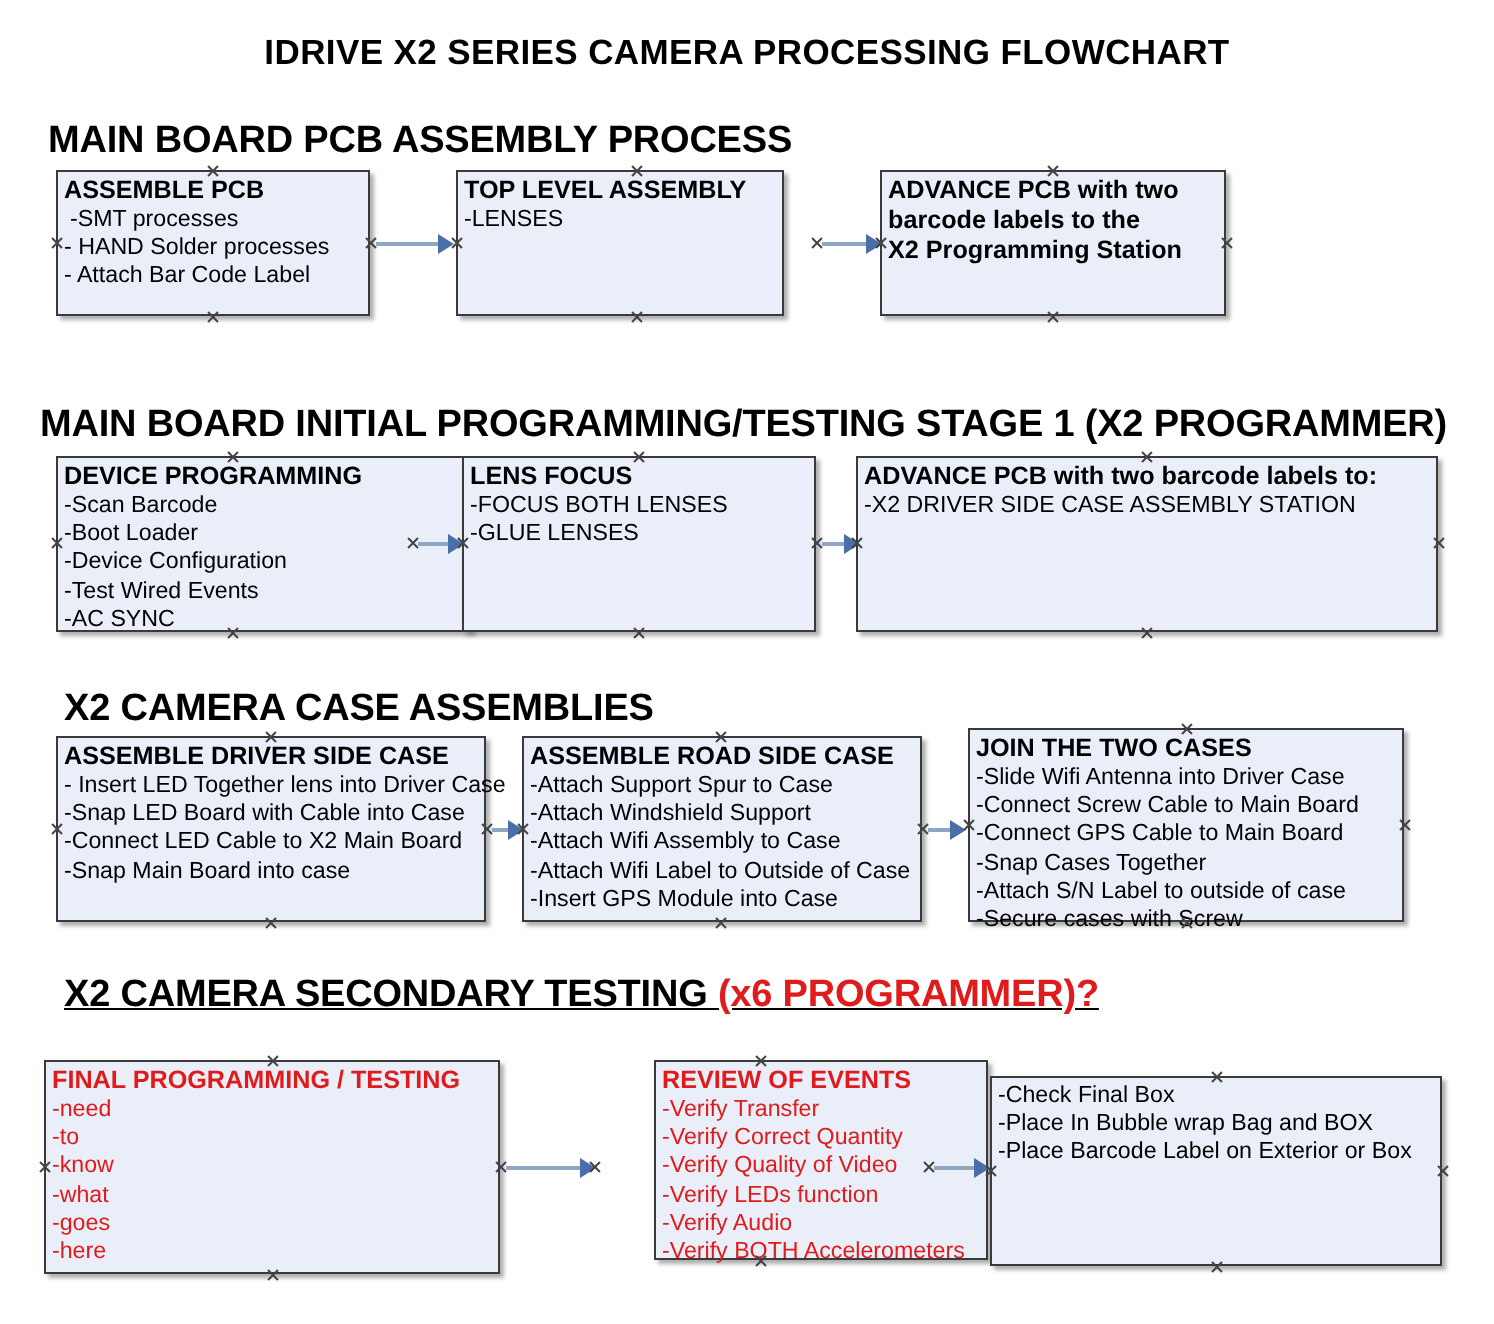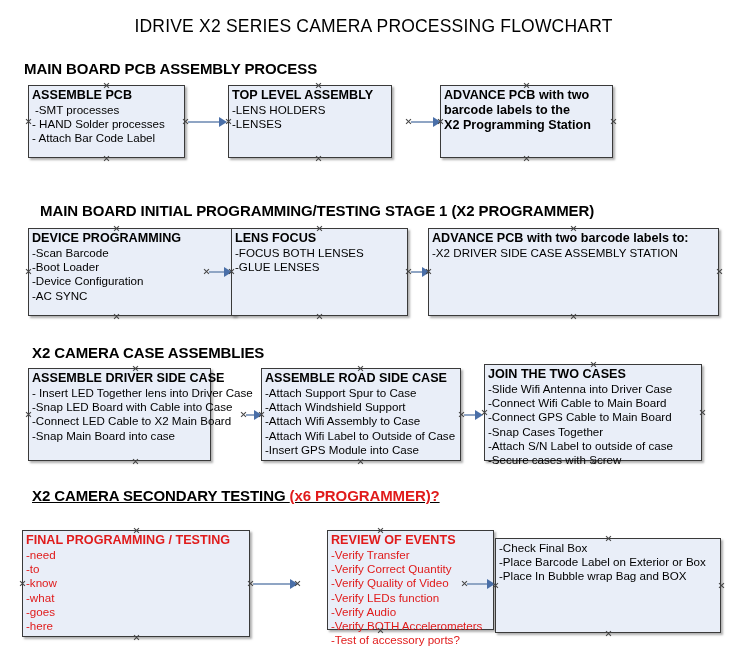--- a/index.html
+++ b/index.html
@@ -21,27 +21,27 @@
     left: 0; top: 0;
     width: 747px;
     height: 662px;
   }
   .doc-title {
     position: absolute;
     left: 0; top: 16px;
     width: 747px;
     text-align: center;
     font-size: 17.5px;
-    font-weight: normal;
+    font-weight: bold;
     letter-spacing: 0.2px;
     white-space: nowrap;
   }
   .section-title {
     position: absolute;
-    font-size: 15px;
+    font-size: 19px;
     font-weight: bold;
     white-space: nowrap;
     letter-spacing: -0.1px;
   }
   .section-title .accent {
     color: #e01b1b;
   }
   
   .box {
     position: absolute;
@@ -123,50 +123,50 @@
   <div class="xmark" style="left:103px; top:82px;"></div>
   <div class="xmark" style="left:103px; top:155px;"></div>
   <div class="xmark" style="left:25px; top:118px;"></div>
   <div class="xmark" style="left:182px; top:118px;"></div>
 
   <div class="conn" style="left:188px; top:121px; width:34px;"></div>
   <div class="arrowhead" style="left:219px; top:117px;"></div>
 
   <div class="box" style="left:228px; top:85px; width:164px; height:73px;">
     <div class="b-title">TOP LEVEL ASSEMBLY</div>
-    <div class="b-line">-LENS HOLDERS</div>
     <div class="b-line">-LENSES</div>
   </div>
   <div class="xmark" style="left:315px; top:82px;"></div>
   <div class="xmark" style="left:315px; top:155px;"></div>
   <div class="xmark" style="left:225px; top:118px;"></div>
   <div class="xmark" style="left:405px; top:118px;"></div>
 
   <div class="conn" style="left:411px; top:121px; width:26px;"></div>
   <div class="arrowhead" style="left:433px; top:117px;"></div>
 
   <div class="box" style="left:440px; top:85px; width:173px; height:73px;">
     <div class="b-title">ADVANCE PCB with two</div>
     <div class="b-title">barcode labels to the</div>
     <div class="b-title"> X2 Programming Station</div>
   </div>
   <div class="xmark" style="left:523px; top:82px;"></div>
   <div class="xmark" style="left:523px; top:155px;"></div>
   <div class="xmark" style="left:437px; top:118px;"></div>
   <div class="xmark" style="left:610px; top:118px;"></div>
 
-  <div class="section-title" style="left:40px; top:202px;">
+  <div class="section-title" style="left:20px; top:202px;">
     <span>MAIN BOARD INITIAL PROGRAMMING/TESTING STAGE 1 (X2 PROGRAMMER)</span><span class="accent"></span>
   </div>
 
   <div class="box" style="left:28px; top:228px; width:208px; height:88px;">
     <div class="b-title">DEVICE PROGRAMMING</div>
     <div class="b-line">-Scan Barcode</div>
     <div class="b-line">-Boot Loader</div>
     <div class="b-line">-Device Configuration</div>
+    <div class="b-line">-Test Wired Events</div>
     <div class="b-line">-AC SYNC</div>
   </div>
   <div class="xmark" style="left:113px; top:225px;"></div>
   <div class="xmark" style="left:113px; top:313px;"></div>
   <div class="xmark" style="left:25px; top:268px;"></div>
   <div class="xmark" style="left:203px; top:268px;"></div>
 
   <div class="conn" style="left:209px; top:271px; width:18px;"></div>
   <div class="arrowhead" style="left:224px; top:267px;"></div>
 
@@ -189,21 +189,21 @@
   </div>
   <div class="xmark" style="left:570px; top:225px;"></div>
   <div class="xmark" style="left:570px; top:313px;"></div>
   <div class="xmark" style="left:425px; top:268px;"></div>
   <div class="xmark" style="left:716px; top:268px;"></div>
 
   <div class="section-title" style="left:32px; top:344px;">
     <span>X2 CAMERA CASE ASSEMBLIES</span><span class="accent"></span>
   </div>
 
-  <div class="box" style="left:28px; top:368px; width:183px; height:93px;">
+  <div class="box" style="left:28px; top:368px; width:215px; height:93px;">
     <div class="b-title">ASSEMBLE DRIVER SIDE CASE</div>
     <div class="b-line">- Insert LED Together lens into Driver Case</div>
     <div class="b-line">-Snap LED Board with Cable into Case</div>
     <div class="b-line">-Connect LED Cable to X2 Main Board</div>
     <div class="b-line">-Snap Main Board into case</div>
   </div>
   <div class="xmark" style="left:132px; top:365px;"></div>
   <div class="xmark" style="left:132px; top:458px;"></div>
   <div class="xmark" style="left:25px; top:411px;"></div>
   <div class="xmark" style="left:240px; top:411px;"></div>
@@ -223,21 +223,21 @@
   <div class="xmark" style="left:357px; top:458px;"></div>
   <div class="xmark" style="left:258px; top:411px;"></div>
   <div class="xmark" style="left:458px; top:411px;"></div>
 
   <div class="conn" style="left:464px; top:414px; width:15px;"></div>
   <div class="arrowhead" style="left:475px; top:410px;"></div>
 
   <div class="box" style="left:484px; top:364px; width:218px; height:97px;">
     <div class="b-title">JOIN THE TWO CASES</div>
     <div class="b-line">-Slide Wifi Antenna into Driver Case</div>
-    <div class="b-line">-Connect Wifi Cable to Main Board</div>
+    <div class="b-line">-Connect Screw Cable to Main Board</div>
     <div class="b-line">-Connect GPS Cable to Main Board</div>
     <div class="b-line">-Snap Cases Together</div>
     <div class="b-line">-Attach S/N Label to outside of case</div>
     <div class="b-line">-Secure cases with Screw</div>
   </div>
   <div class="xmark" style="left:590px; top:361px;"></div>
   <div class="xmark" style="left:590px; top:458px;"></div>
   <div class="xmark" style="left:481px; top:409px;"></div>
   <div class="xmark" style="left:699px; top:409px;"></div>
 
@@ -263,33 +263,32 @@
   <div class="arrowhead" style="left:290px; top:579px;"></div>
 
   <div class="box red" style="left:297px; top:530px; width:167px; height:100px;margin-left:30px;">
     <div class="b-title">REVIEW OF EVENTS</div>
     <div class="b-line">-Verify Transfer</div>
     <div class="b-line">-Verify Correct Quantity</div>
     <div class="b-line">-Verify Quality of Video</div>
     <div class="b-line">-Verify LEDs function</div>
     <div class="b-line">-Verify Audio</div>
     <div class="b-line">-Verify BOTH Accelerometers</div>
-    <div class="b-line">-Test of accessory ports?</div>
   </div>
   <div class="xmark" style="left:377px; top:527px;"></div>
   <div class="xmark" style="left:377px; top:627px;"></div>
   <div class="xmark" style="left:294px; top:580px;"></div>
   <div class="xmark" style="left:461px; top:580px;"></div>
 
   <div class="conn" style="left:467px; top:583px; width:24px;"></div>
   <div class="arrowhead" style="left:487px; top:579px;"></div>
 
   <div class="box" style="left:495px; top:538px; width:226px; height:95px;">
     <div class="b-line"> -Check Final Box</div>
+    <div class="b-line">-Place In Bubble wrap Bag and BOX</div>
     <div class="b-line">-Place Barcode Label on Exterior or Box</div>
-    <div class="b-line">-Place In Bubble wrap Bag and BOX</div>
   </div>
   <div class="xmark" style="left:605px; top:535px;"></div>
   <div class="xmark" style="left:605px; top:630px;"></div>
   <div class="xmark" style="left:492px; top:582px;"></div>
   <div class="xmark" style="left:718px; top:582px;"></div>
 
 </div>
 
 </body></html>

